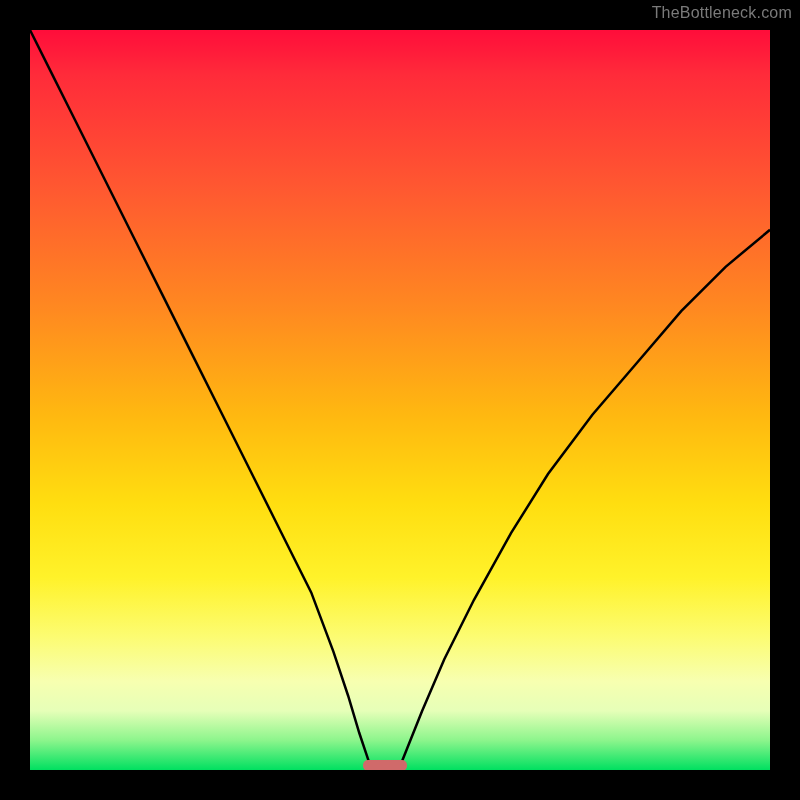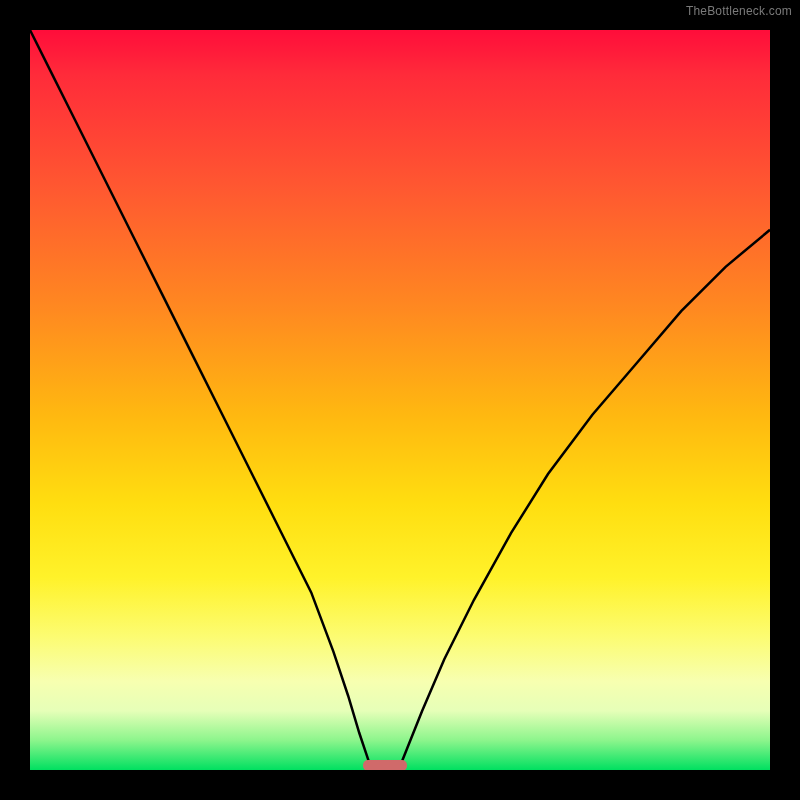--- a/index.html
+++ b/index.html
@@ -55,21 +55,21 @@
     position: absolute;
     height: 10px;
     border-radius: 5px;
     background: #d06a6a;
   }
   .watermark {
     position: absolute;
     top: 4px;
     right: 8px;
     color: #7a7a7a;
-    font-size: 12px;
+    font-size: 16px;
     letter-spacing: 0.2px;
     user-select: none;
   }
 </style>
 </head>
 <body>
 
 <div class="outer">
 
   <div class="watermark">TheBottleneck.com</div>

